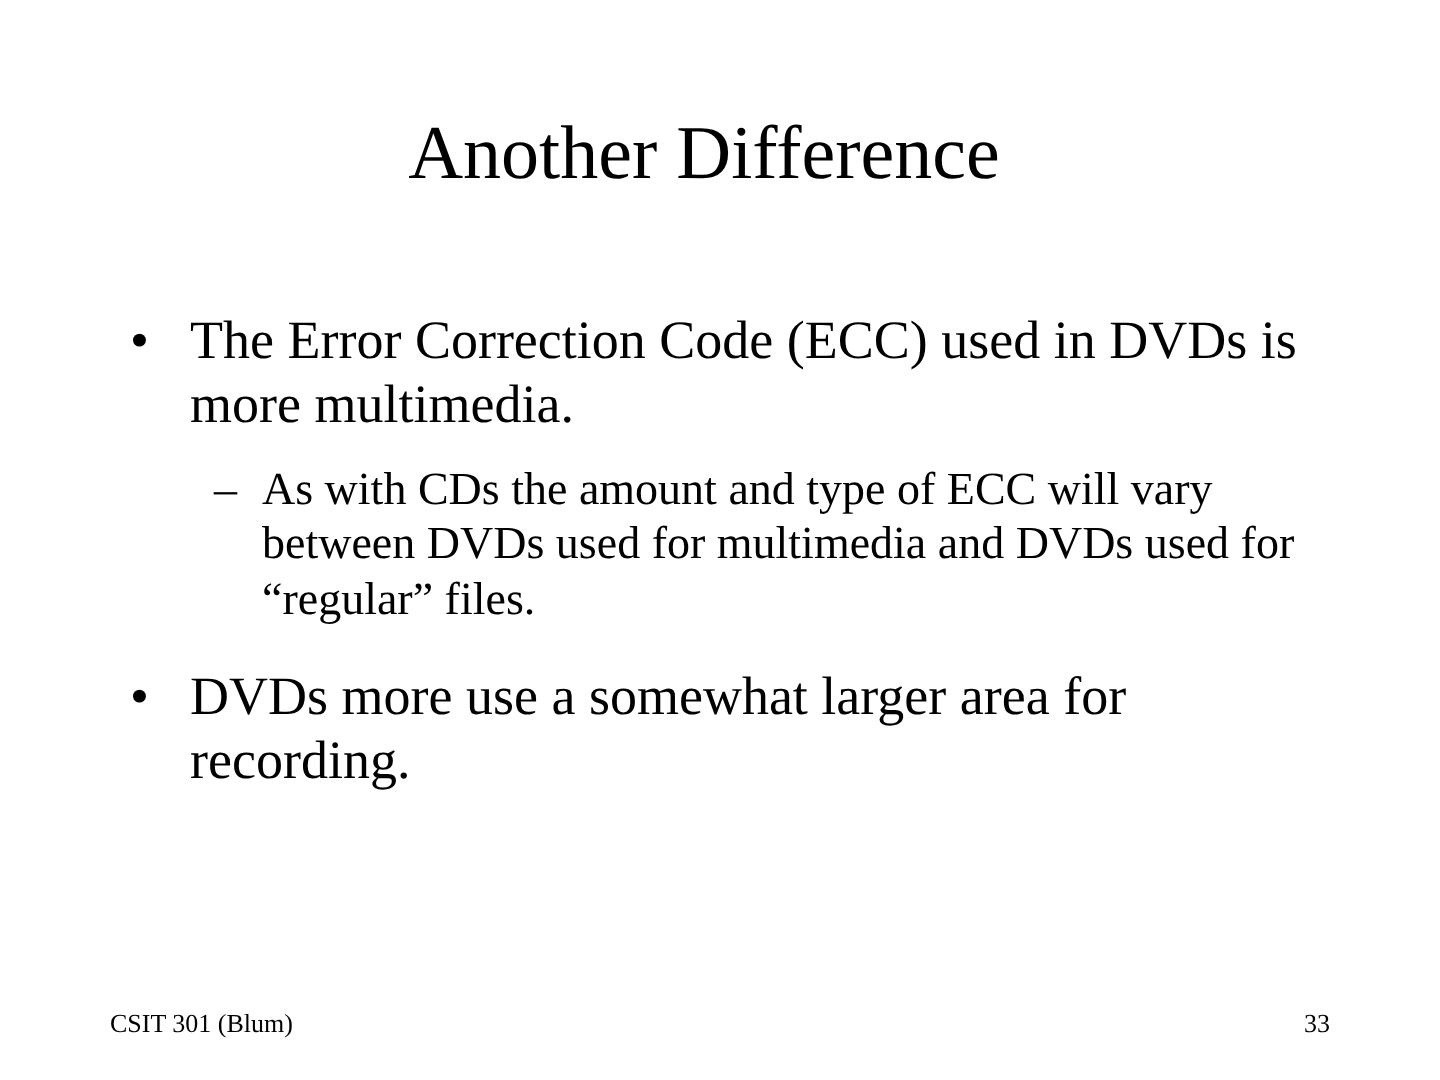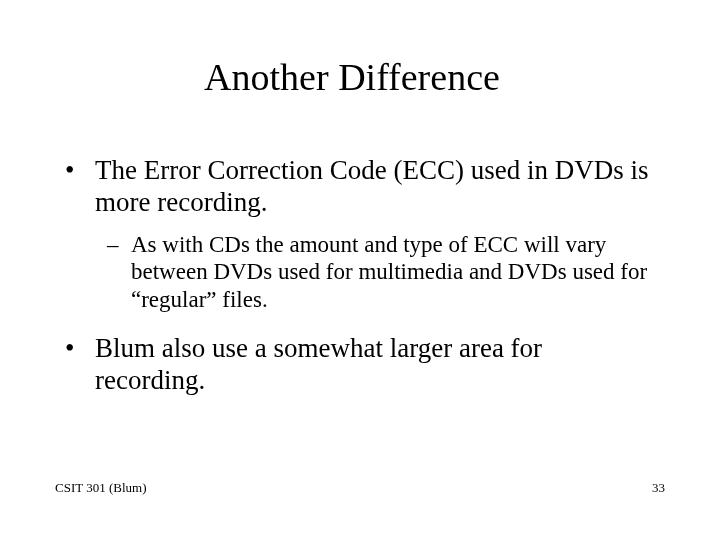--- a/index.html
+++ b/index.html
@@ -52,49 +52,49 @@
     }
     .bullet-l2 .marker {
       width: 24px;
       flex-shrink: 0;
     }
     .bullet-l2 .text {
       flex: 1;
     }
     .footer {
       position: absolute;
-      bottom: 44px;
+      bottom: 20px;
       left: 55px;
       right: 55px;
       display: flex;
       justify-content: space-between;
       font-size: 13px;
     }
   </style>
 </head>
 <body>
 
 <div class="slide">
   <h1 class="title">Another Difference</h1>
 
   <div class="content">
 
     <div class="bullet-l1">
       <span class="marker">•</span>
-      <span class="text">The Error Correction Code (ECC) used in DVDs is more recording.</span>
+      <span class="text">The Error Correction Code (ECC) used in DVDs is more multimedia.</span>
     </div>
 
     <div class="bullet-l2">
       <span class="marker">–</span>
       <span class="text">As with CDs the amount and type of ECC will vary between DVDs used for multimedia and DVDs used for “regular” files.</span>
     </div>
 
     <div class="bullet-l1">
       <span class="marker">•</span>
-      <span class="text">Blum also use a somewhat larger area for recording.</span>
+      <span class="text">DVDs more use a somewhat larger area for recording.</span>
     </div>
 
   </div>
 
   <div class="footer">
     <span>CSIT 301 (Blum)</span>
     <span>33</span>
   </div>
 </div>
 

